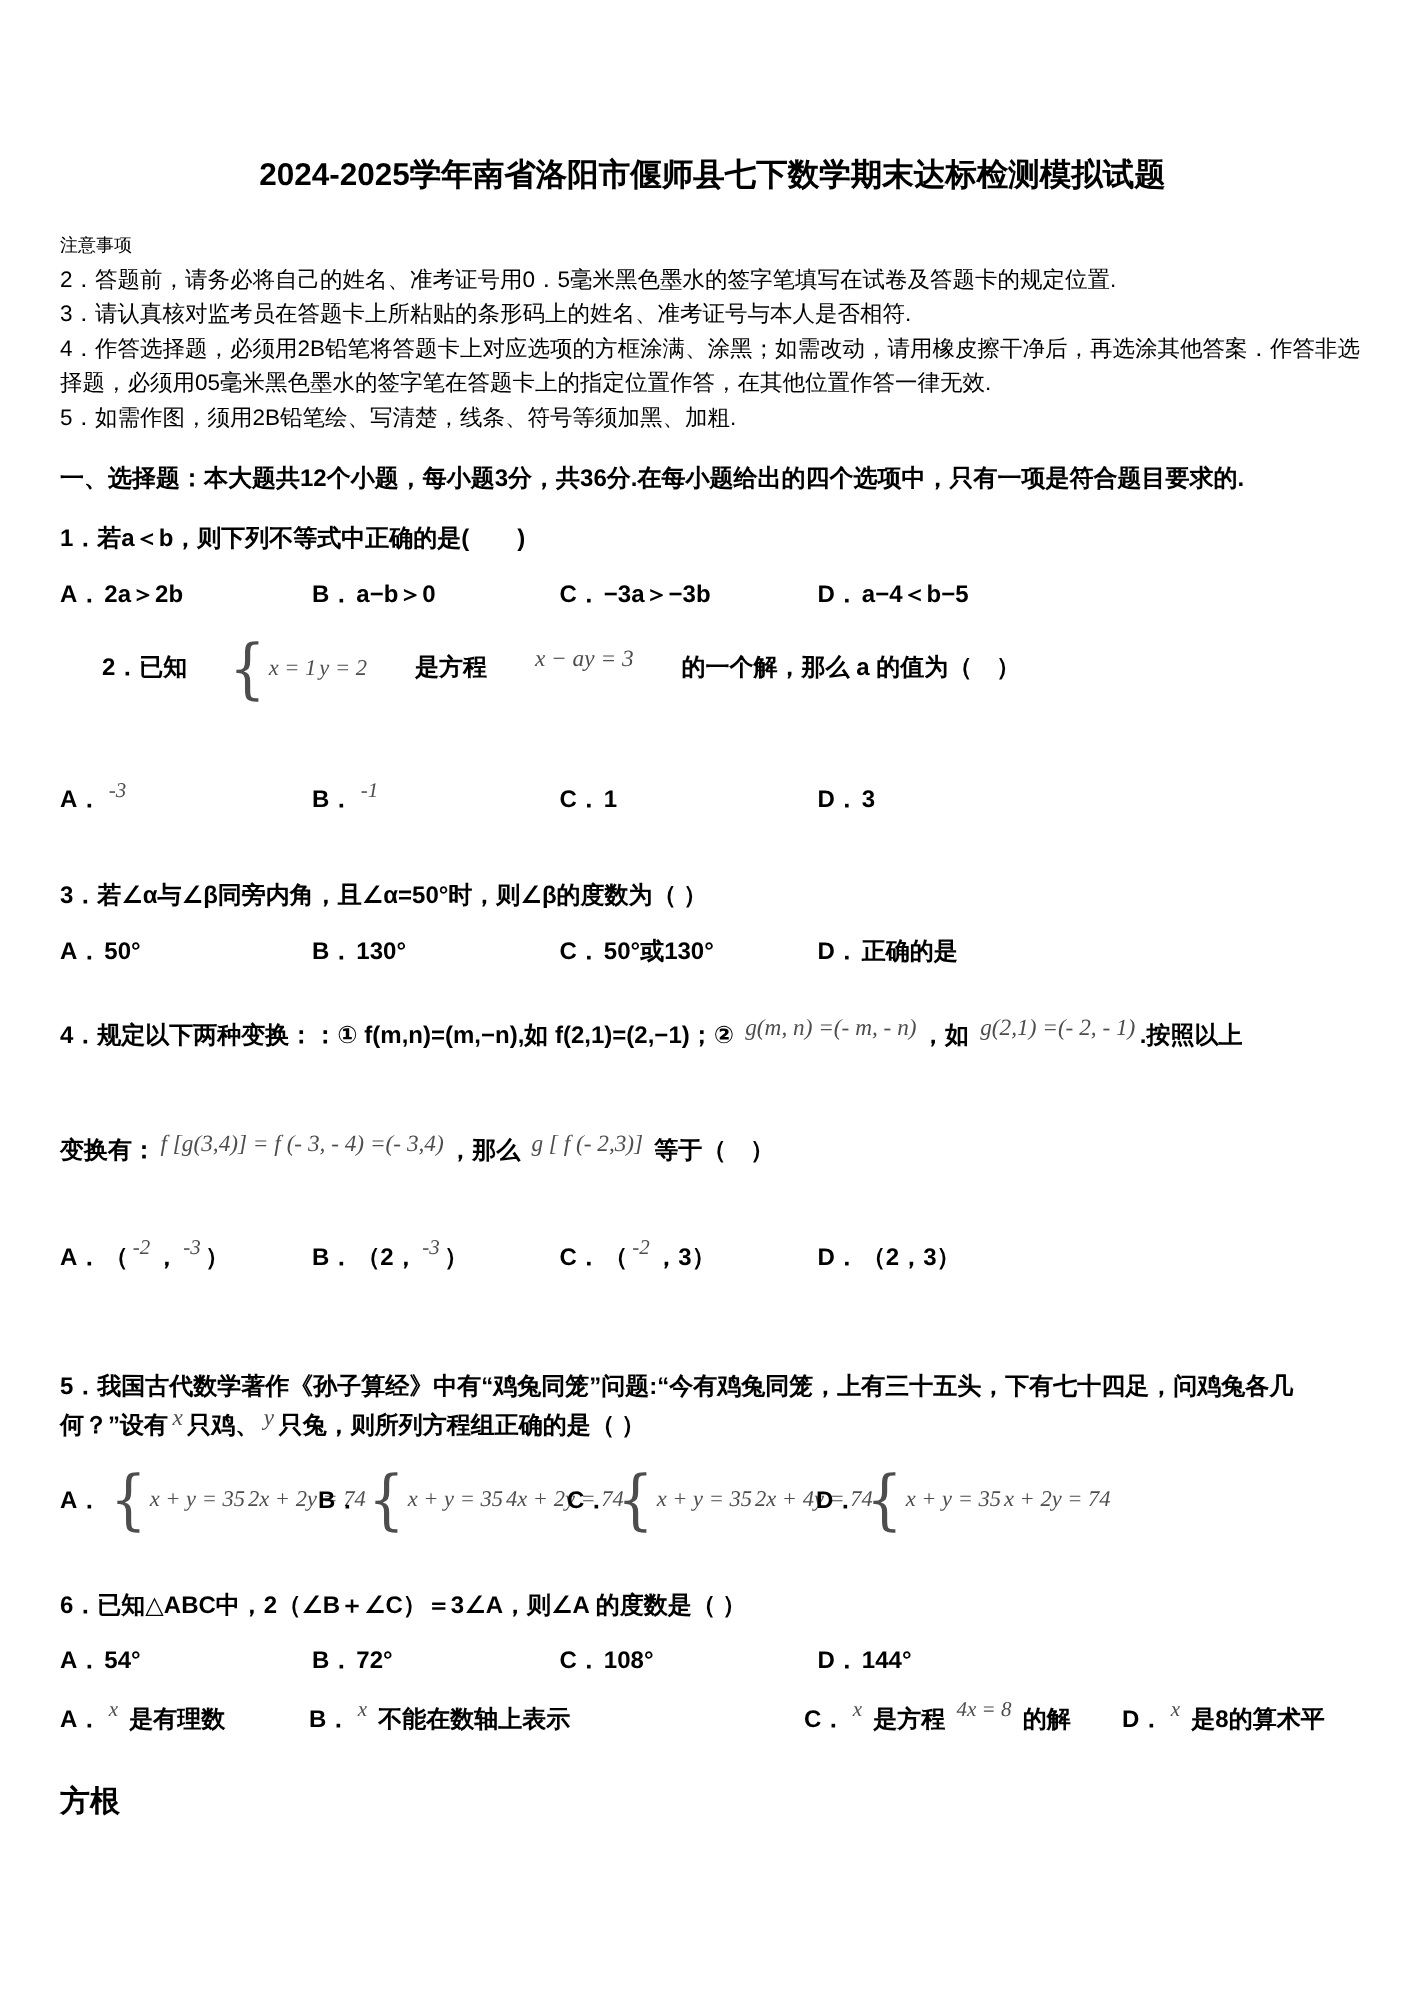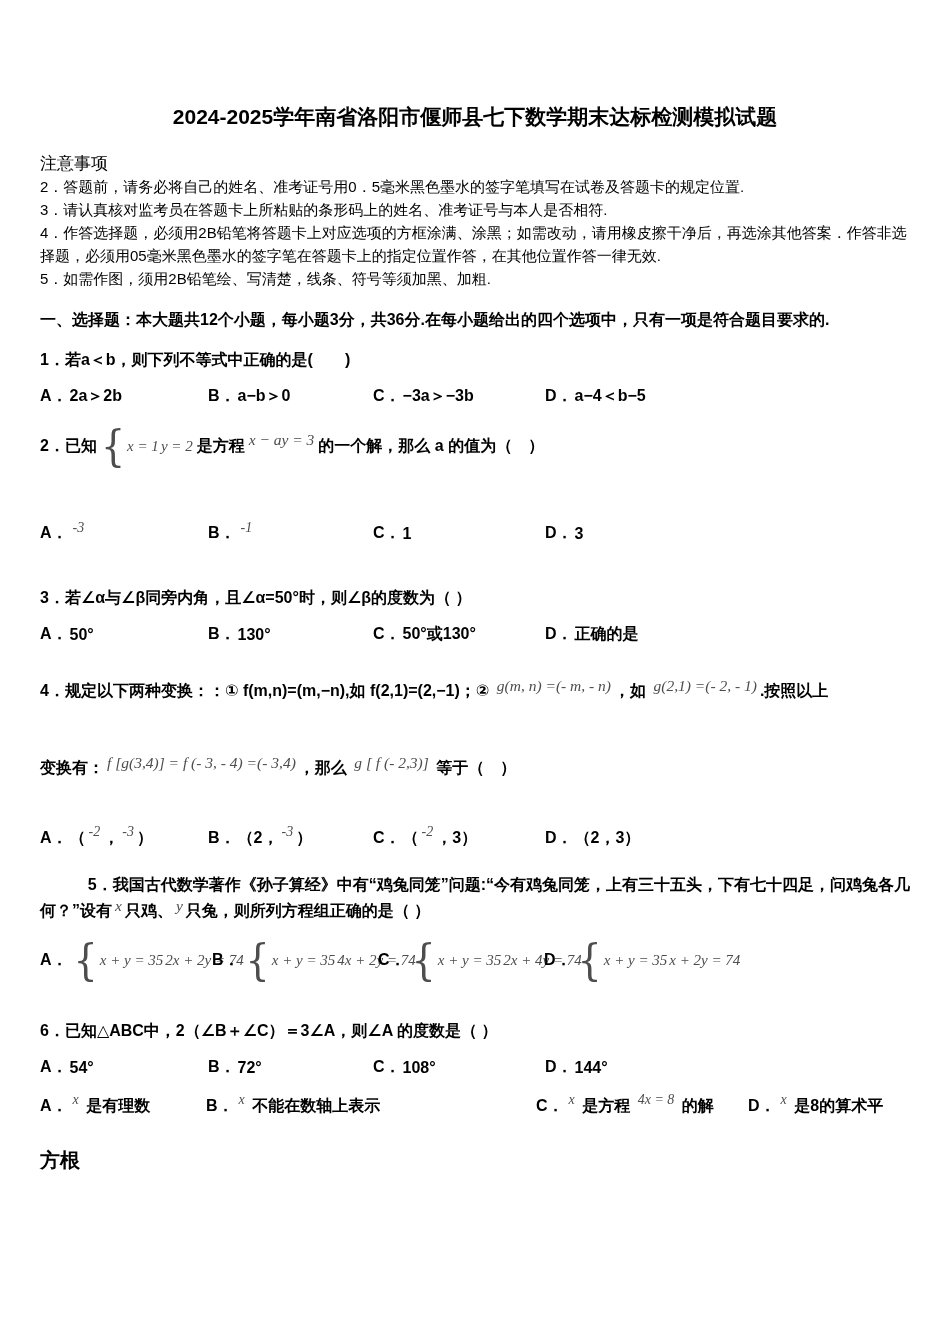--- a/index.html
+++ b/index.html
@@ -13,21 +13,21 @@
   .page { padding: 0 40px 40px 40px; box-sizing: border-box; }
   .title {
     padding-top: 102px;
     margin: 0;
     text-align: center;
     font-size: 21px;
     font-weight: bold;
     line-height: 30px;
   }
   .notes { margin-top: 20px; font-size: 15px; font-weight: normal; line-height: 23px; }
-  .notes-header { font-size: 17px; }
+  .notes-header { font-size: 12px; }
   .note-item { }
   .section-heading { margin-top: 18px; font-weight: bold; font-size: 16px; line-height: 24px; }
 
   .q-line { font-weight: bold; font-size: 16px; line-height: 24px; }
   .options {
     display: grid;
     grid-template-columns: 168px 165px 172px auto;
     margin-top: 14px;
     font-weight: bold;
     font-size: 16px;
@@ -57,29 +57,29 @@
     font-size: 38px;
     line-height: 1;
     color: #4d4d4d;
     margin-right: 2px;
     transform: scaleY(1.15);
   }
   .sys-lines { display: inline-flex; flex-direction: row; gap: 2px; }
   .sys-line { font-size: 15px; line-height: 19px; white-space: nowrap; }
 
   .q2-row { display: flex; align-items: center; margin-top: 20px; }
-  .q2-row > span { flex: 0 0 auto; }
+  .q2-row > span { flex: 0 0 auto; margin-left: 28px; }
 
   .mt-q1 { margin-top: 16px; }
   .mt-q2opts { margin-top: 58px; }
   .mt-q3 { margin-top: 42px; }
   .mt-q4 { margin-top: 34px; }
   .mt-q4l2 { margin-top: 53px; }
   .mt-q4opts { margin-top: 48px; }
-  .mt-q5 { margin-top: 24px; text-align: right; }
+  .mt-q5 { margin-top: 64px; }
   .mt-q5l2 { margin-top: 2px; }
   .mt-q5opts { margin-top: 18px; }
   .mt-q6 { margin-top: 40px; }
   .mt-q7 { margin-top: 32px; }
   .mt-q7opts { margin-top: 18px; }
   .continuation { margin-top: 30px; font-weight: bold; font-size: 20px; }
 </style>
 </head>
 <body>
 

